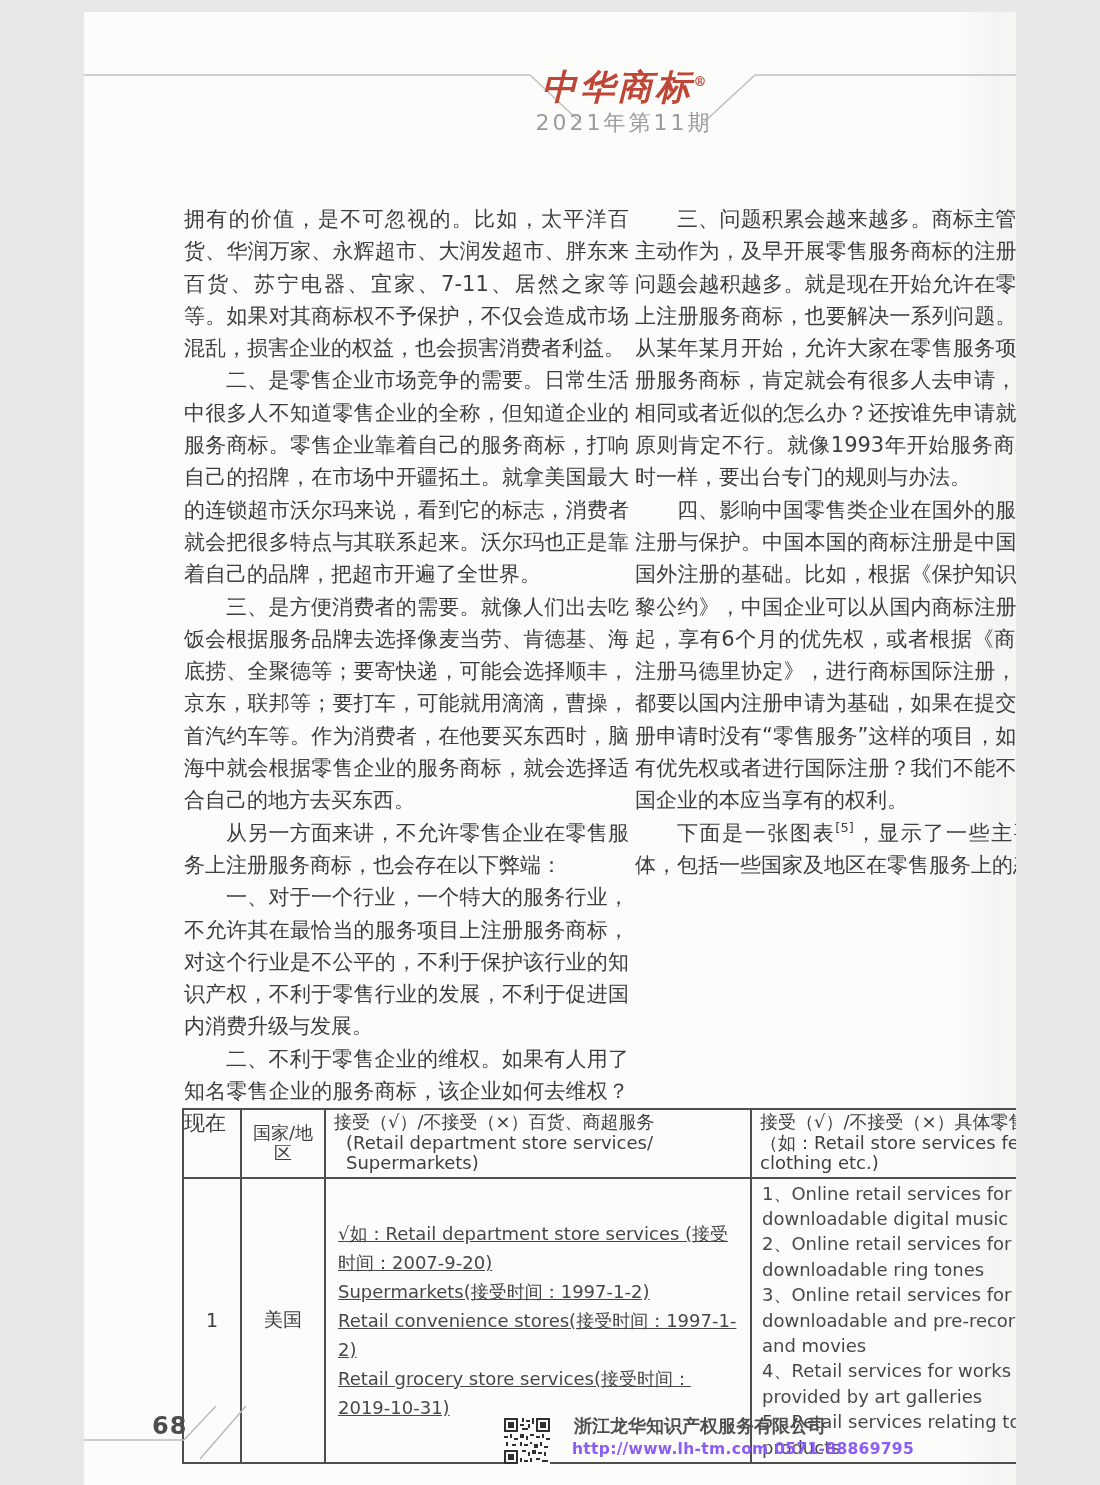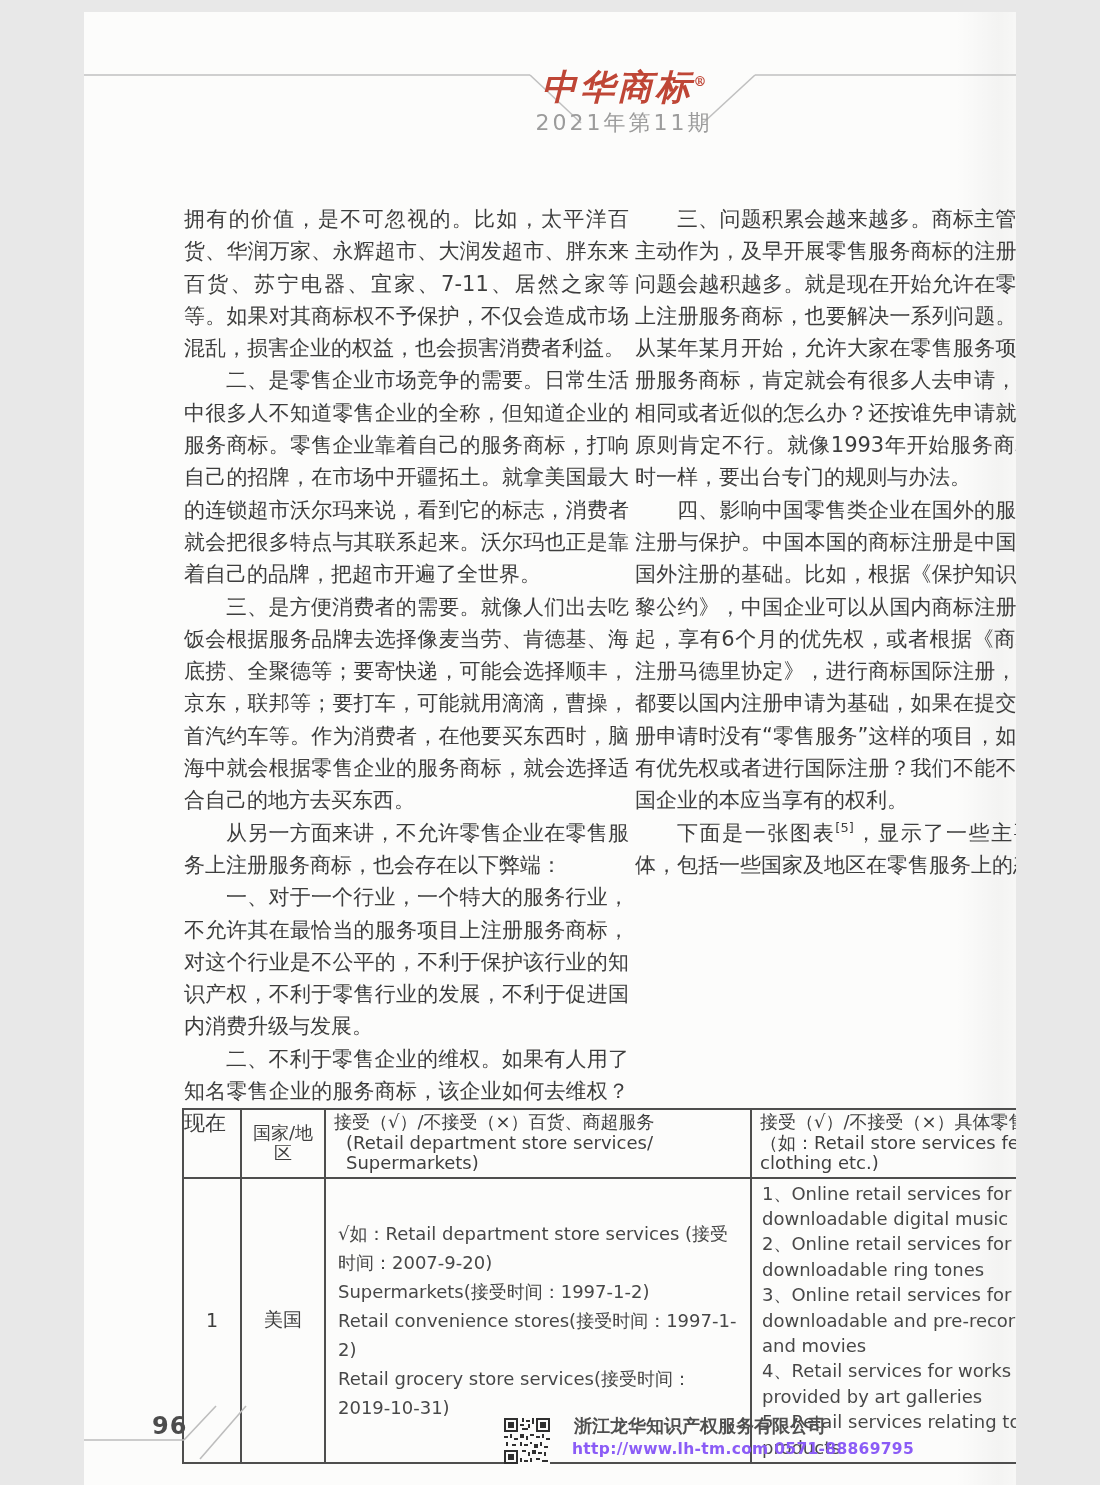--- a/index.html
+++ b/index.html
@@ -35,21 +35,21 @@
   table.rtable{position:absolute; top:1096px; left:98px; width:907px;
     border-collapse:collapse; table-layout:fixed;border-radius:7px;}
   .rtable td{border:2px solid #4e4e4e; overflow:hidden;}
   .rtable thead td{padding:2px 6px 3px 8px; font-size:18px; line-height:20.5px; color:#3f3f3f; vertical-align:middle;}
   .rtable thead td.c-region{text-align:center; padding:2px 2px;}
   .rtable tbody tr{height:230px;}
   .c-index{width:42px; text-align:center; font-size:19px;}
   .c-region{width:78px; text-align:center; font-size:19px;}
   .c-dept{width:410px;}
   .c-specific{width:377px;}
-  .rtable tbody .c-dept{padding:0 8px 0 12px; font-size:18px; line-height:29px; color:#474747; vertical-align:middle;}
+  .rtable tbody .c-dept{padding:0 8px 0 12px; font-size:18px; line-height:29px; color:#474747; vertical-align:middle;text-decoration:underline;}
   .rtable tbody .c-specific{padding:2px 6px 2px 10px; font-size:18px; line-height:25.4px; color:#474747; vertical-align:middle;}
   .en-indent{padding-left:12px;}
 
   
   .pagenum{position:absolute; left:68px; top:1400px; font-size:24px; font-weight:bold;
     color:#4c4c4c; letter-spacing:1px;}
   .footer-decor{position:absolute; left:0; top:1390px;}
   .qr{position:absolute; left:420px; top:1406px;}
   .company{position:absolute; left:490px; top:1402px; font-size:18px; font-weight:700; color:#4f4f4f;}
   .contact{position:absolute; left:488px; top:1428px; font-size:15.5px; font-weight:600; color:#8b5cf6; letter-spacing:0.3px;}
@@ -123,21 +123,21 @@
           <div>1、Online retail services for downloadable digital music</div>
           <div>2、Online retail services for downloadable ring tones</div>
           <div>3、Online retail services for downloadable and pre-recorded music and movies</div>
           <div>4、Retail services for works of art provided by art galleries</div>
           <div>5、Retail services relating to bakery products</div>
         </td>
       </tr>
     </tbody>
   </table>
 
-  <div class="pagenum">96</div>
+  <div class="pagenum">68</div>
 
   <svg class="footer-decor" width="220" height="70" viewBox="0 0 220 70">
     <g stroke="#bdbdbd" stroke-width="1.6" fill="none">
       <line x1="0" y1="38" x2="100" y2="38"></line>
       <line x1="100" y1="38" x2="132" y2="4"></line>
       <line x1="116" y1="57" x2="162" y2="4"></line>
     </g>
   </svg>
 
   <svg class="qr" width="46" height="46" viewBox="0 0 23 23" shape-rendering="crispEdges">

